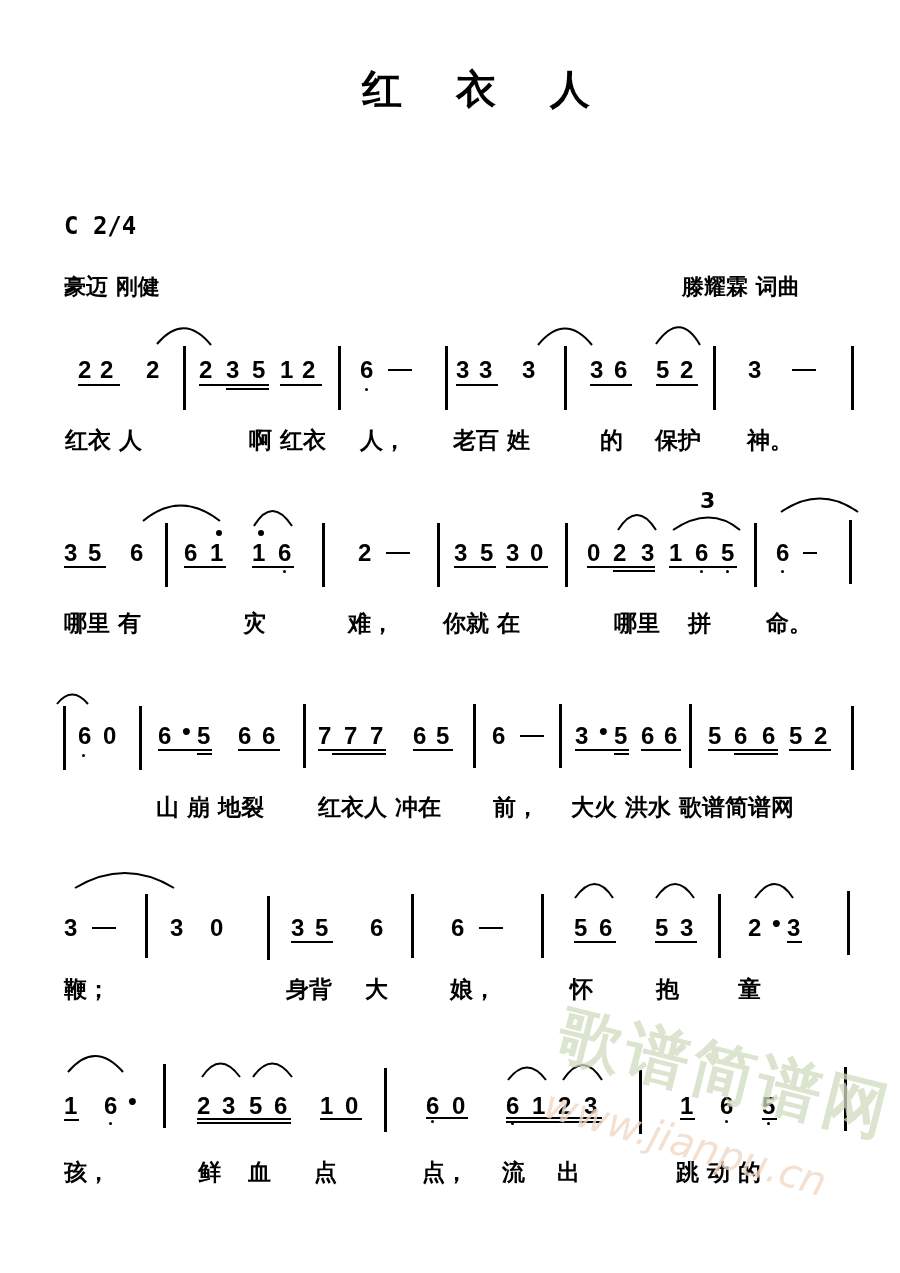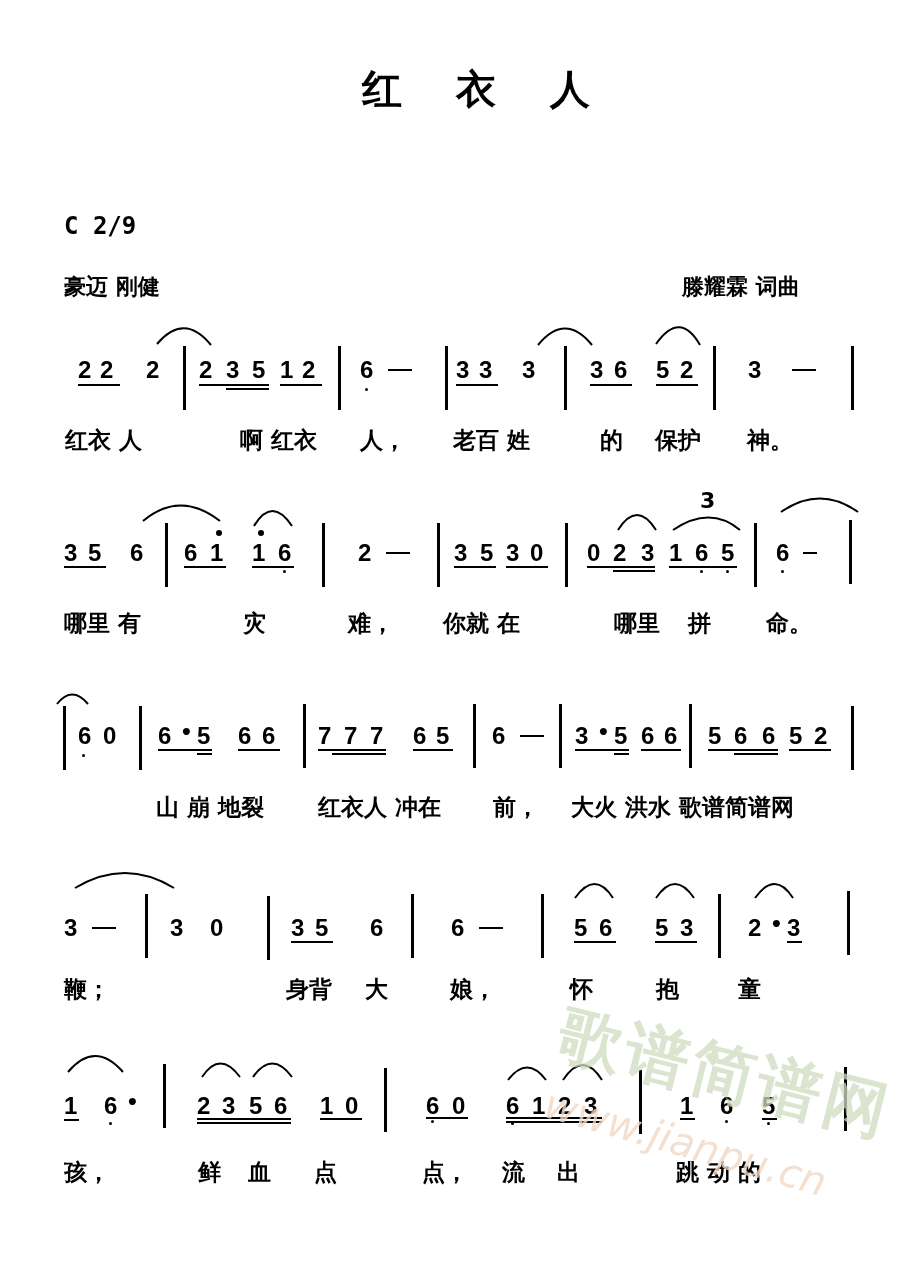--- a/index.html
+++ b/index.html
@@ -17,21 +17,21 @@
   .hdot { position:absolute; width:6px; height:6px; border-radius:50%; background:#000; }
   .dash { position:absolute; height:2px; background:#000; }
   svg.slurs { position:absolute; left:0; top:0; width:900px; height:1273px; pointer-events:none; }
   .wm1 { position:absolute; left:555px; top:1030px; font-size:64px; font-weight:bold; color:#cfdcbf; opacity:0.75; transform:rotate(14deg); letter-spacing:4px; white-space:nowrap; }
   .wm2 { position:absolute; left:540px; top:1120px; font-size:40px; font-style:italic; color:#f1d9c6; opacity:0.8; transform:rotate(16deg); white-space:nowrap; }
 </style>
 </head>
 <body>
 
 <div class="abs title">红 衣 人</div>
-<div class="abs key" style="left:64px;top:212px;">C  2/9</div>
+<div class="abs key" style="left:64px;top:212px;">C  2/4</div>
 <div class="abs meta" style="left:64px;top:272px;">豪迈 刚健</div>
 <div class="abs meta" style="left:682px;top:272px;">滕耀霖 词曲</div>
 
 <svg class="slurs" viewBox="0 0 900 1273">
   <g fill="none" stroke="#000" stroke-width="2">
 
     <path d="M157 344 Q184 312 211 345"></path>
     <path d="M538 345 Q565 312 592 345"></path>
     <path d="M656 344 Q680 310 700 345"></path>
 
@@ -85,21 +85,21 @@
   <span class="n" style="left:656px;top:356px;">5</span>
   <span class="n" style="left:680px;top:356px;">2</span>
   <div class="ul" style="left:590px;top:384px;width:42px;"></div>
   <div class="ul" style="left:656px;top:384px;width:42px;"></div>
   <div class="bar" style="left:713px;top:346px;"></div>
   <span class="n" style="left:748px;top:356px;">3</span>
   <div class="dash" style="left:792px;top:369px;width:24px;"></div>
   <div class="bar" style="left:851px;top:346px;"></div>
 
   <span class="ly" style="left:65px;top:426px;">红衣 人</span>
-  <span class="ly" style="left:240px;top:426px;">啊 红衣</span>
+  <span class="ly" style="left:249px;top:426px;">啊 红衣</span>
   <span class="ly" style="left:360px;top:426px;">人，</span>
   <span class="ly" style="left:453px;top:426px;">老百 姓</span>
   <span class="ly" style="left:600px;top:426px;">的</span>
   <span class="ly" style="left:655px;top:426px;">保护</span>
   <span class="ly" style="left:747px;top:426px;">神。</span>
 </div>
 
 <div>
   <span class="n" style="left:64px;top:539px;">3</span>
   <span class="n" style="left:88px;top:539px;">5</span>

